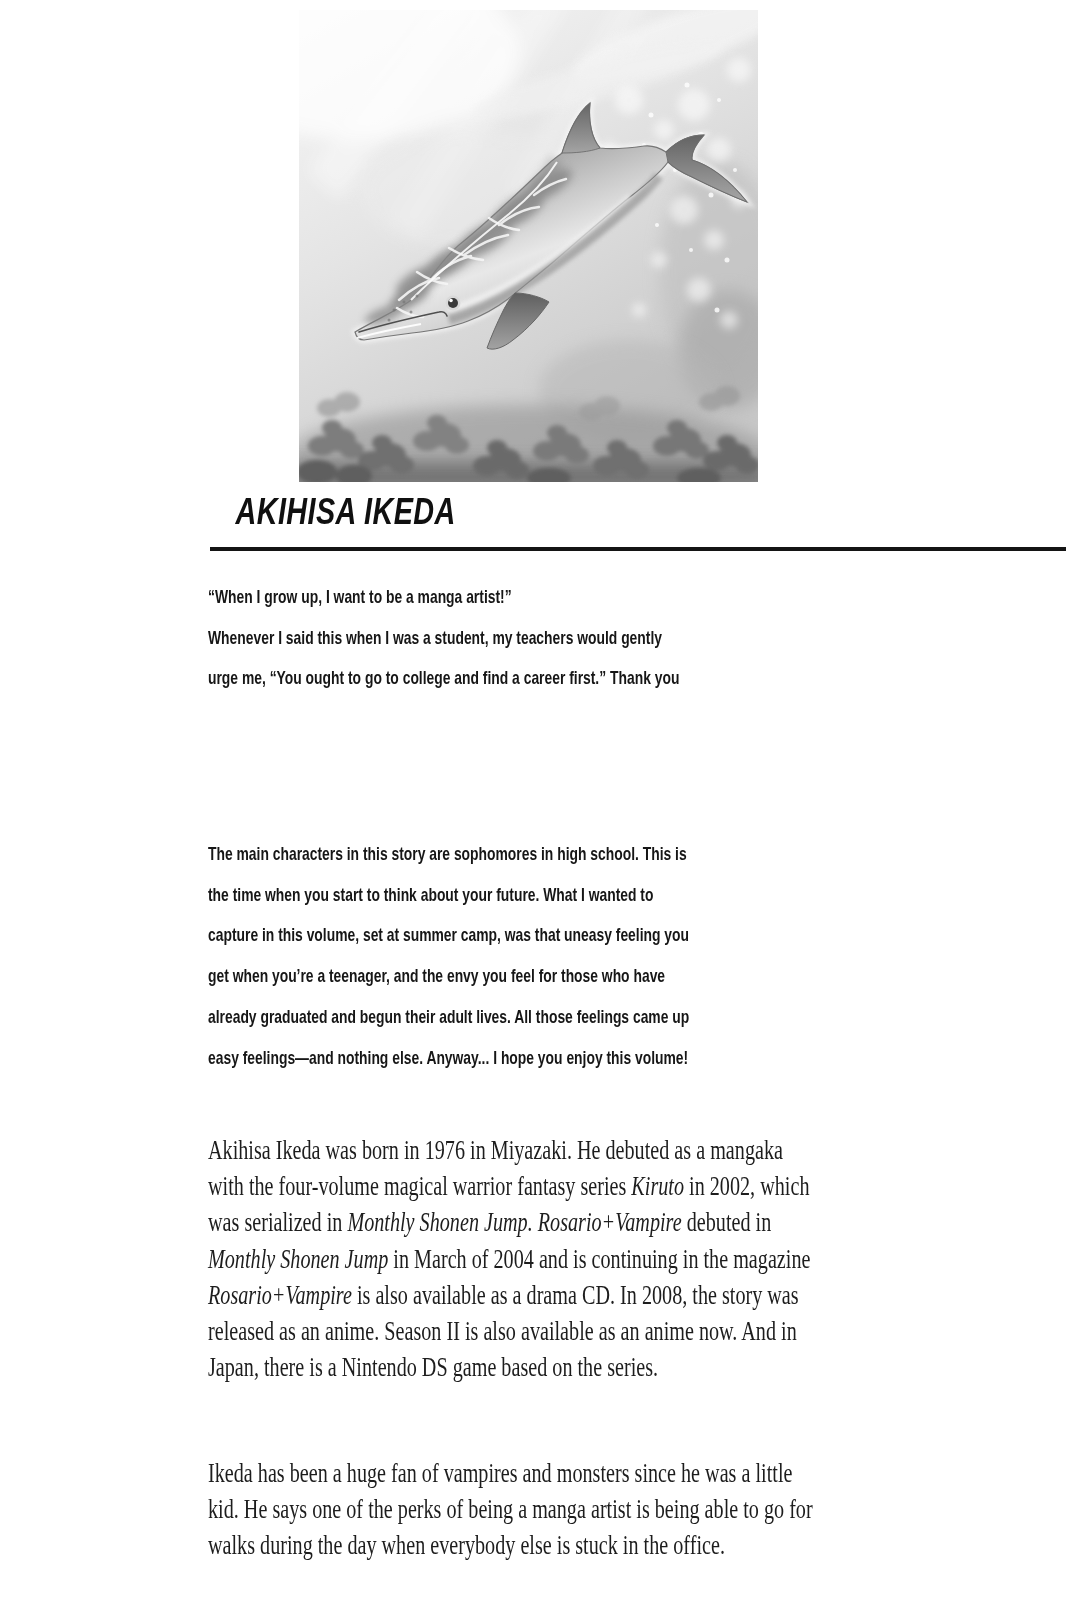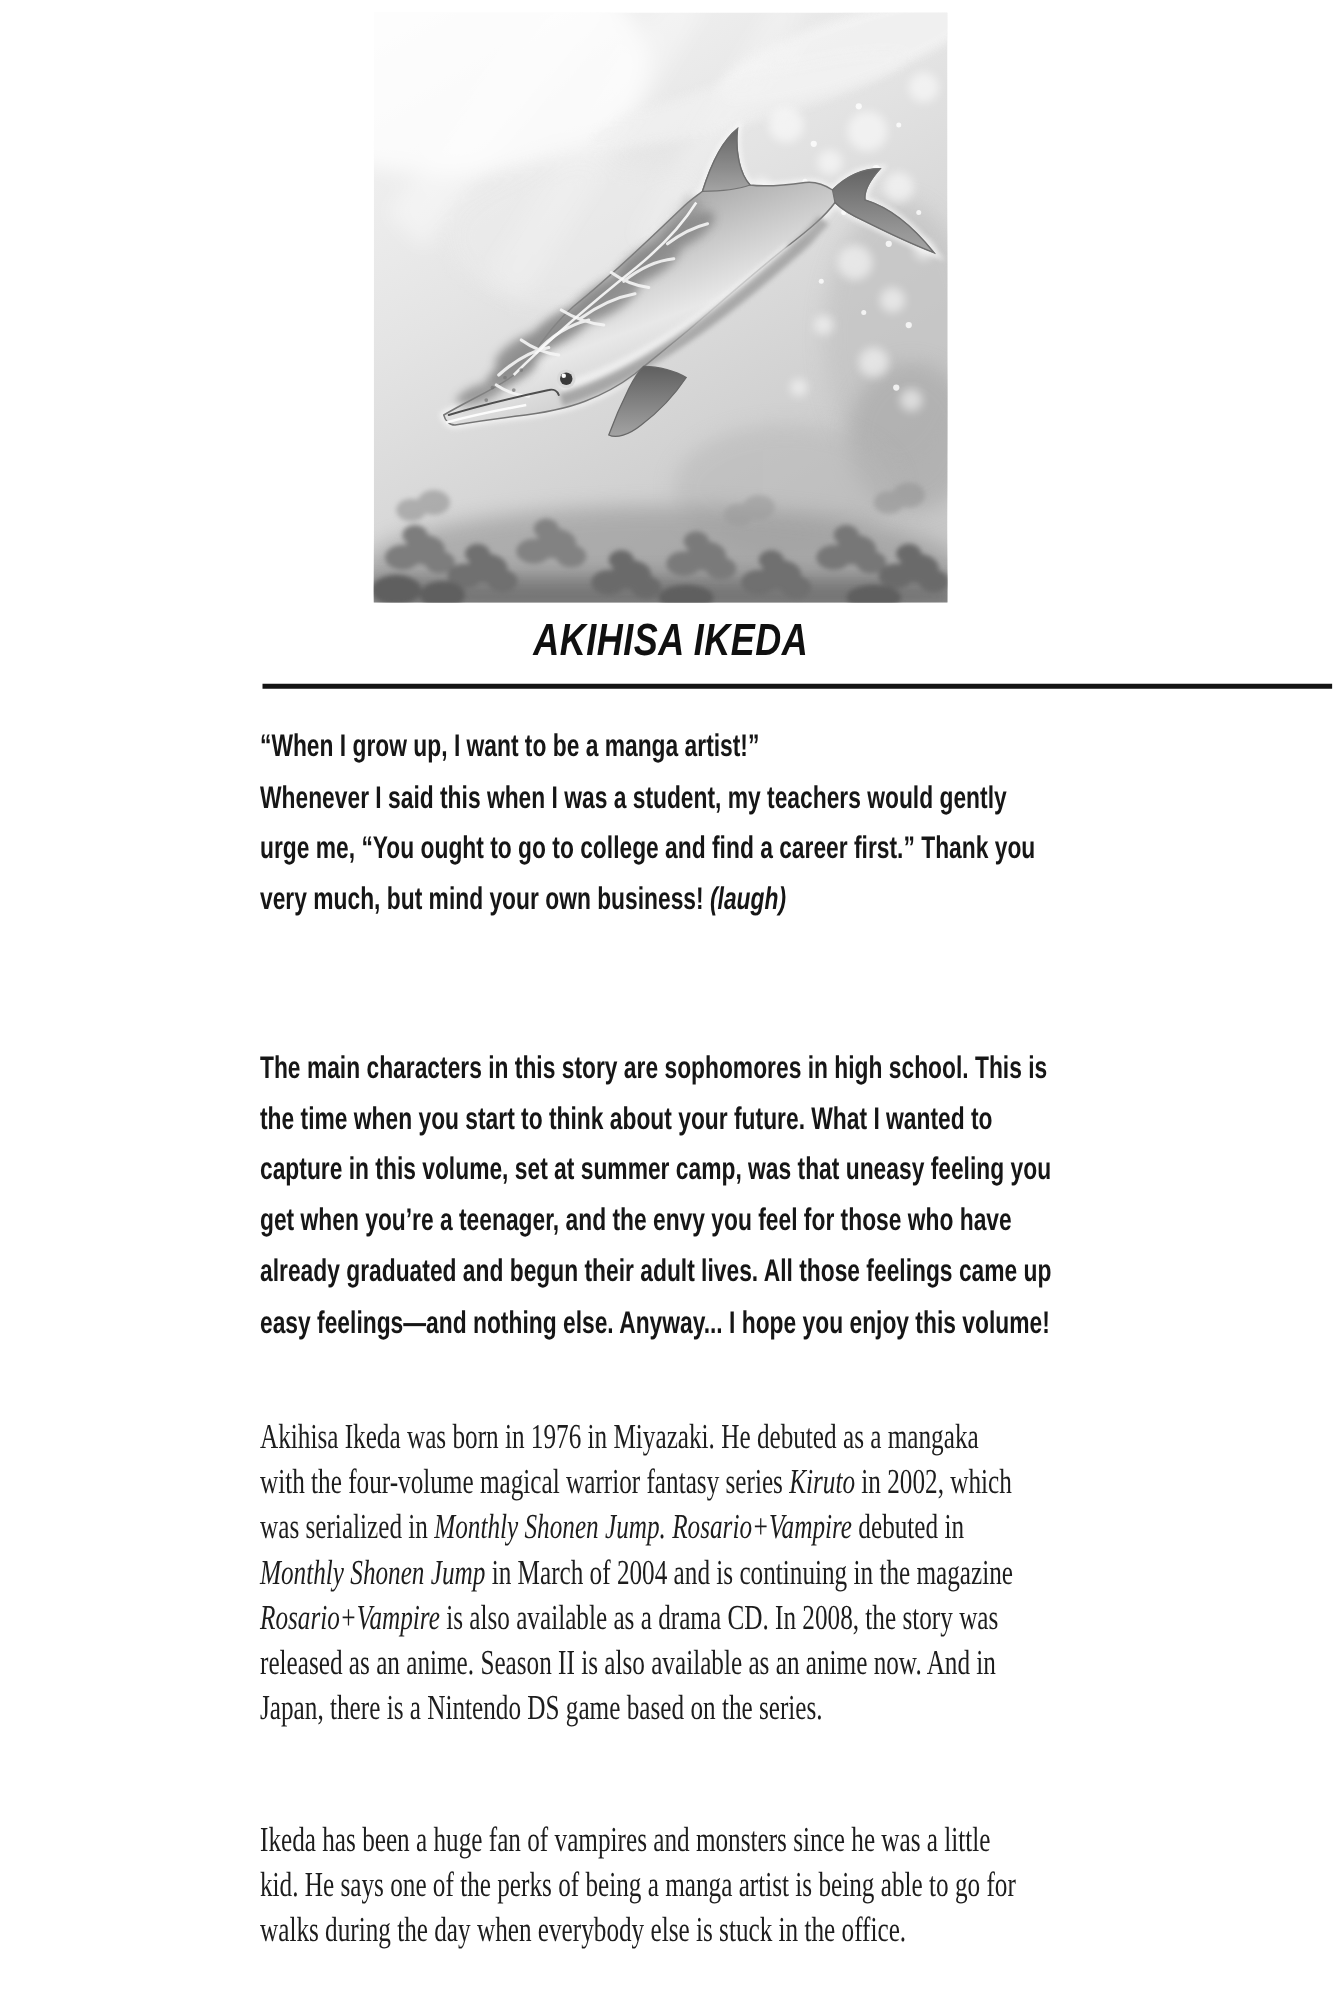--- a/index.html
+++ b/index.html
@@ -1,25 +1,25 @@
 <!DOCTYPE html>
 <html><head>
 <meta charset="utf-8">
 <style>
   html,body{margin:0;padding:0;background:#ffffff;}
   .page{position:relative;width:1066px;height:1600px;background:#ffffff;overflow:hidden;
         font-family:"Liberation Sans",sans-serif;}
   figure.artwork{position:absolute;left:299px;top:10px;width:459px;height:472px;margin:0;padding:0;}
-  .title{position:absolute;top:492px;left:208px;width:658px;margin:0;text-align:center;
+  .title{position:absolute;top:492px;left:208px;width:658px;margin:0;text-align:left;
          font-family:"Liberation Sans",sans-serif;font-style:italic;font-weight:700;
          font-size:36px;line-height:40px;color:#101010;letter-spacing:0.5px;white-space:nowrap;}
   .title .shrink{display:inline-block;transform:scaleX(0.8);transform-origin:50% 50%;}
   .rule{position:absolute;top:547px;left:210px;width:856px;height:4px;background:#141414;}
   .para{position:absolute;left:208px;width:840px;color:#161616;}
-  .p-bold{font-family:"Liberation Sans",sans-serif;font-weight:700;font-size:25px;line-height:40.7px;}
+  .p-bold{font-family:"Liberation Sans",sans-serif;font-weight:700;font-size:19px;line-height:40.7px;}
   .p-serif{font-family:"Liberation Serif",serif;font-weight:400;font-size:28px;line-height:36.2px;color:#1d1d1d;margin-top:20px;}
   .line{white-space:nowrap;}
   .line .shrink{display:inline-block;transform-origin:0 50%;}
   .p-bold .line .shrink{transform:scaleX(0.73);}
   .p-serif .line .shrink{transform:scaleX(0.72);}
   .it{font-style:italic;}
 </style>
 </head>
 <body>
 
@@ -245,21 +245,20 @@
   <h1 class="title">
     <span class="shrink">AKIHISA IKEDA</span>
   </h1>
 
   <div class="rule"></div>
 
   <section class="para p-bold" style="top:577px">
       <div class="line"><span class="shrink"><span>“When I grow up, I want to be a manga artist!”</span></span></div>
       <div class="line"><span class="shrink"><span>Whenever I said this when I was a student, my teachers would gently</span></span></div>
       <div class="line"><span class="shrink"><span>urge me, “You ought to go to college and find a career first.” Thank you</span></span></div>
-      <div class="line"><span class="shrink"><span>very much, but mind your own business! </span><span class="it">(laugh)</span></span></div>
     </section>
   <section class="para p-bold" style="top:834px">
       <div class="line"><span class="shrink"><span>The main characters in this story are sophomores in high school. This is</span></span></div>
       <div class="line"><span class="shrink"><span>the time when you start to think about your future. What I wanted to</span></span></div>
       <div class="line"><span class="shrink"><span>capture in this volume, set at summer camp, was that uneasy feeling you</span></span></div>
       <div class="line"><span class="shrink"><span>get when you’re a teenager, and the envy you feel for those who have</span></span></div>
       <div class="line"><span class="shrink"><span>already graduated and begun their adult lives. All those feelings came up</span></span></div>
       <div class="line"><span class="shrink"><span>easy feelings—and nothing else. Anyway... I hope you enjoy this volume!</span></span></div>
     </section>
   <section class="para p-serif" style="top:1112px">

